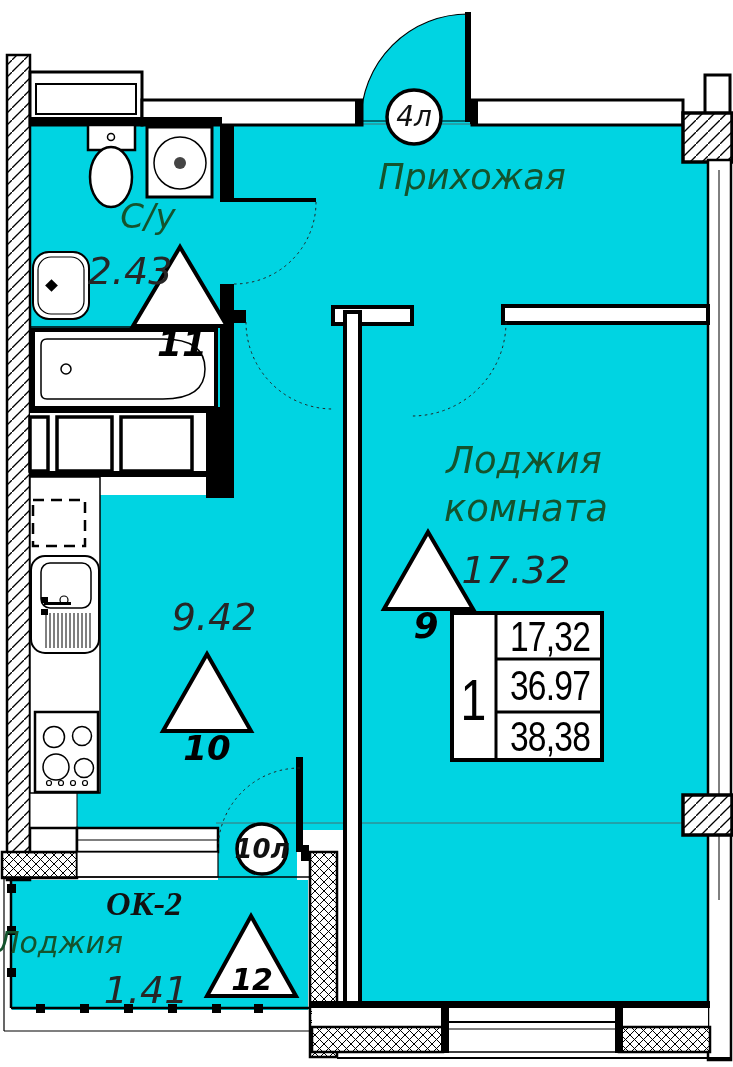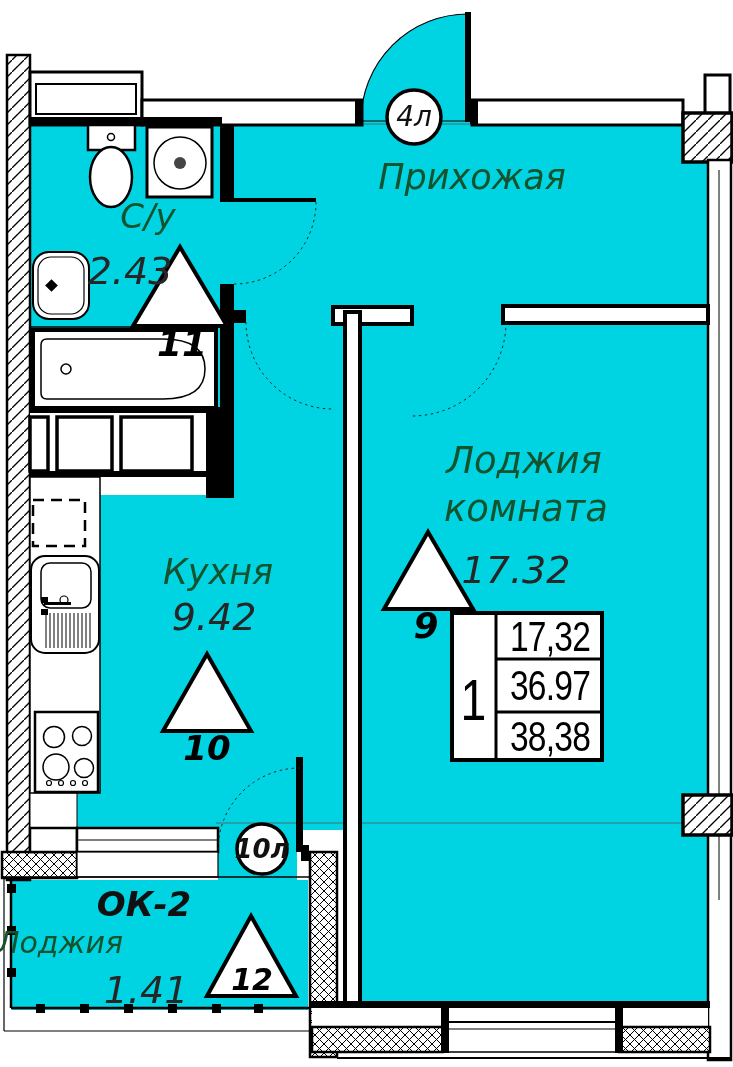--- a/index.html
+++ b/index.html
@@ -189,28 +189,27 @@
     <line x1="496" y1="659" x2="600" y2="659" stroke="#000" stroke-width="3"></line>
     <line x1="496" y1="712" x2="600" y2="712" stroke="#000" stroke-width="3"></line>
   </g>
 </svg>
 
   <div class="lbl room-name" style="left:148px;top:216px;font-size:34px;">С/у</div>
   <div class="lbl room-area" style="left:130px;top:271px;font-size:38px;">2.43</div>
 
   <div class="lbl room-name" style="left:472px;top:177px;font-size:35px;">Прихожая</div>
 
-  <div class="lbl room-name" style="left:218px;top:572px;font-size:35px;">Кухня</div>
   <div class="lbl room-area" style="left:214px;top:617px;font-size:38px;">9.42</div>
 
   <div class="lbl room-name" style="left:524px;top:460px;font-size:37px;">Лоджия</div>
   <div class="lbl room-name" style="left:526px;top:508px;font-size:37px;">комната</div>
   <div class="lbl room-area" style="left:516px;top:570px;font-size:38px;">17.32</div>
 
-  <div class="lbl win-mark" style="left:144px;top:904px;font-size:34px;">ОК-2</div>
+  <div class="lbl win-mark" style="left:144px;top:904px;font-size:34px;font-family:Liberation Serif, serif;">ОК-2</div>
   <div class="lbl room-name" style="left:60px;top:943px;font-size:30px;">Лоджия</div>
   <div class="lbl room-area" style="left:146px;top:990px;font-size:38px;text-align:right;">1.41</div>
 
   <div class="lbl tri-num" style="left:182px;top:300px;font-size:36px;">11</div>
   <div class="lbl tri-num" style="left:426px;top:582px;font-size:36px;">9</div>
   <div class="lbl tri-num" style="left:207px;top:704px;font-size:34px;">10</div>
   <div class="lbl tri-num" style="left:252px;top:936px;font-size:30px;">12</div>
 
   <div class="lbl door-num" style="left:414px;top:117px;font-size:28px;">4л</div>
   <div class="lbl door-num" style="left:262px;top:849px;font-size:26px;font-weight:bold;">10л</div>

